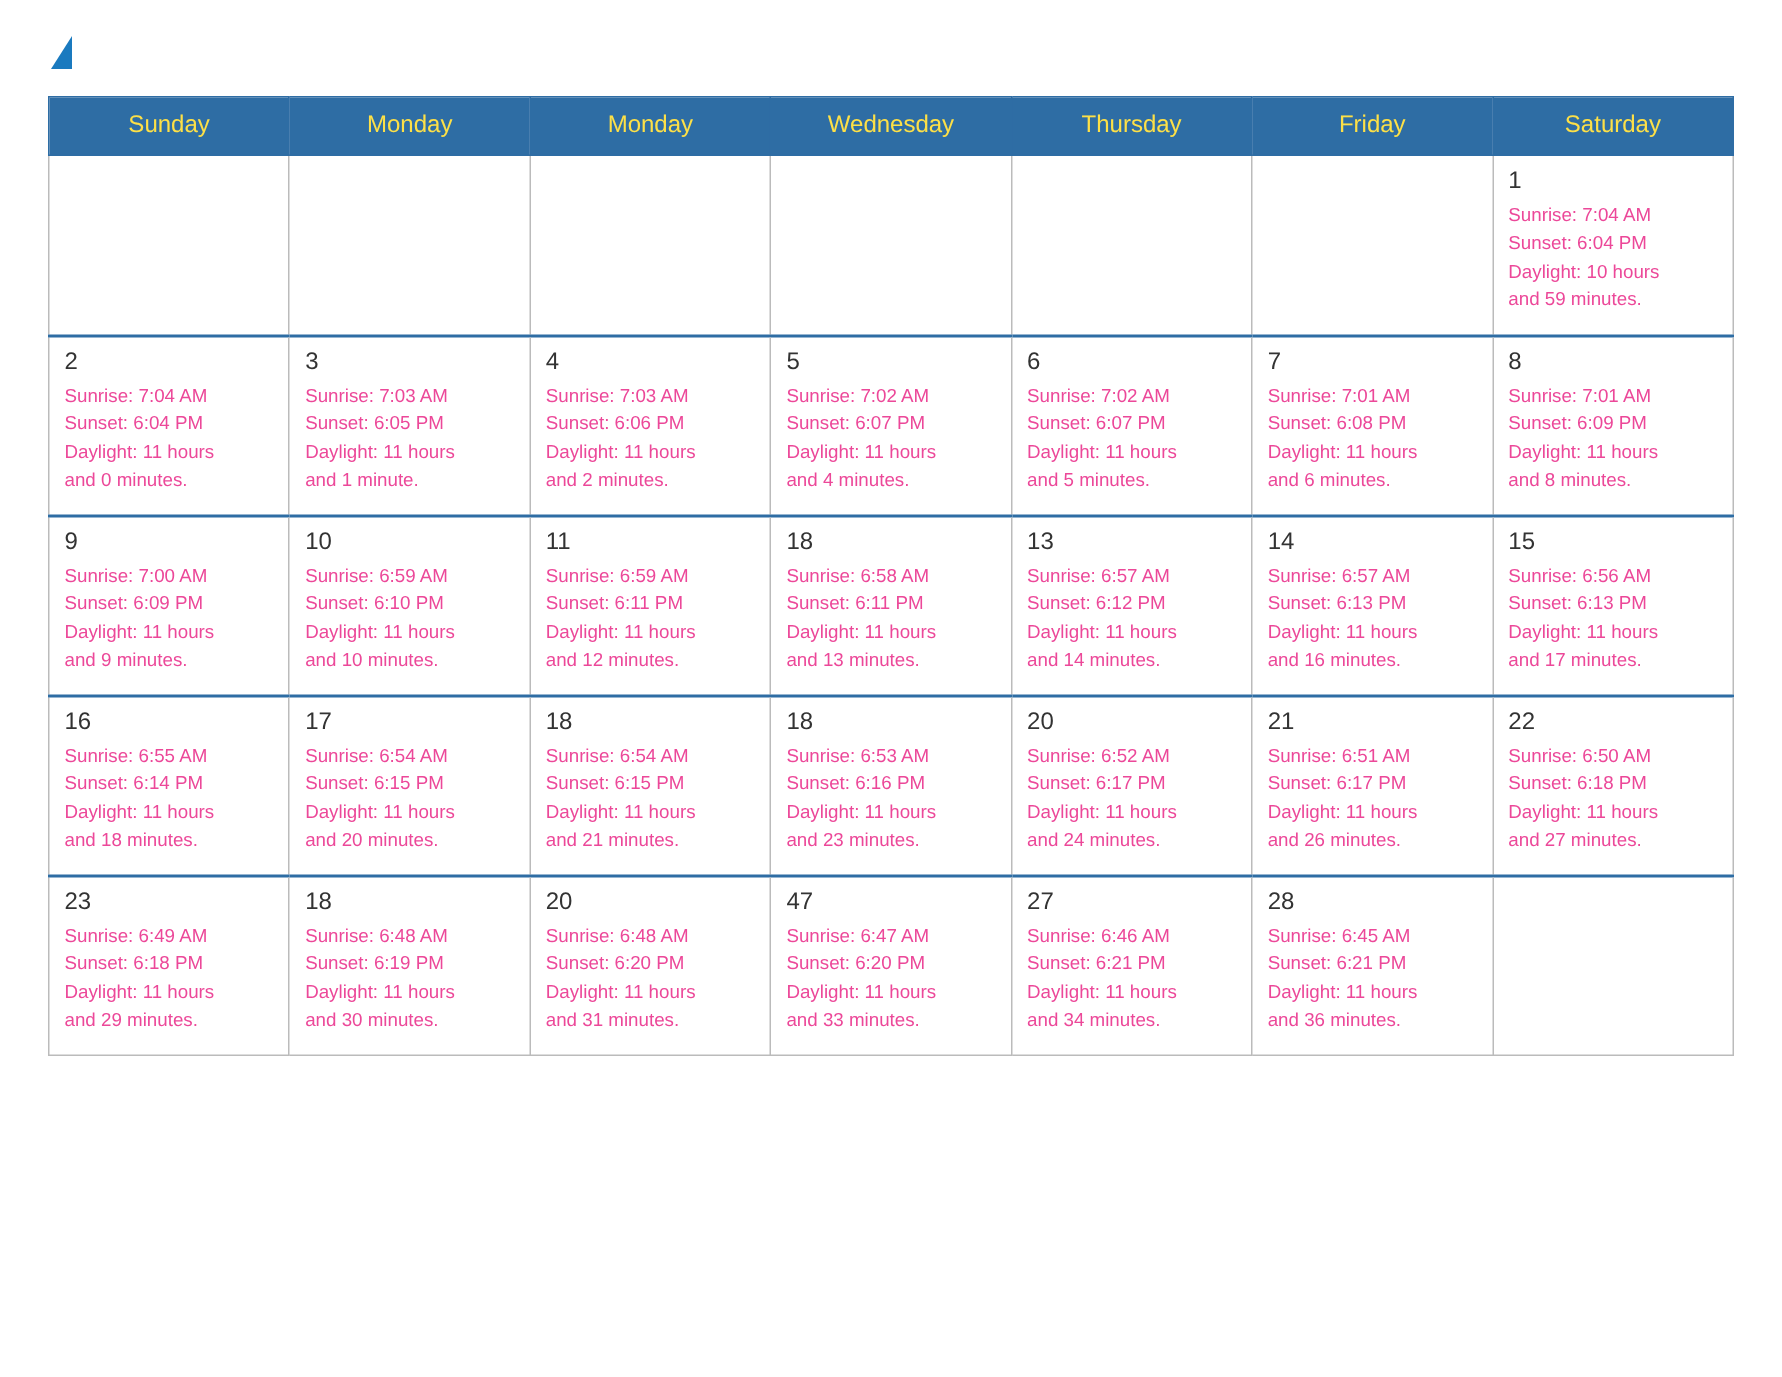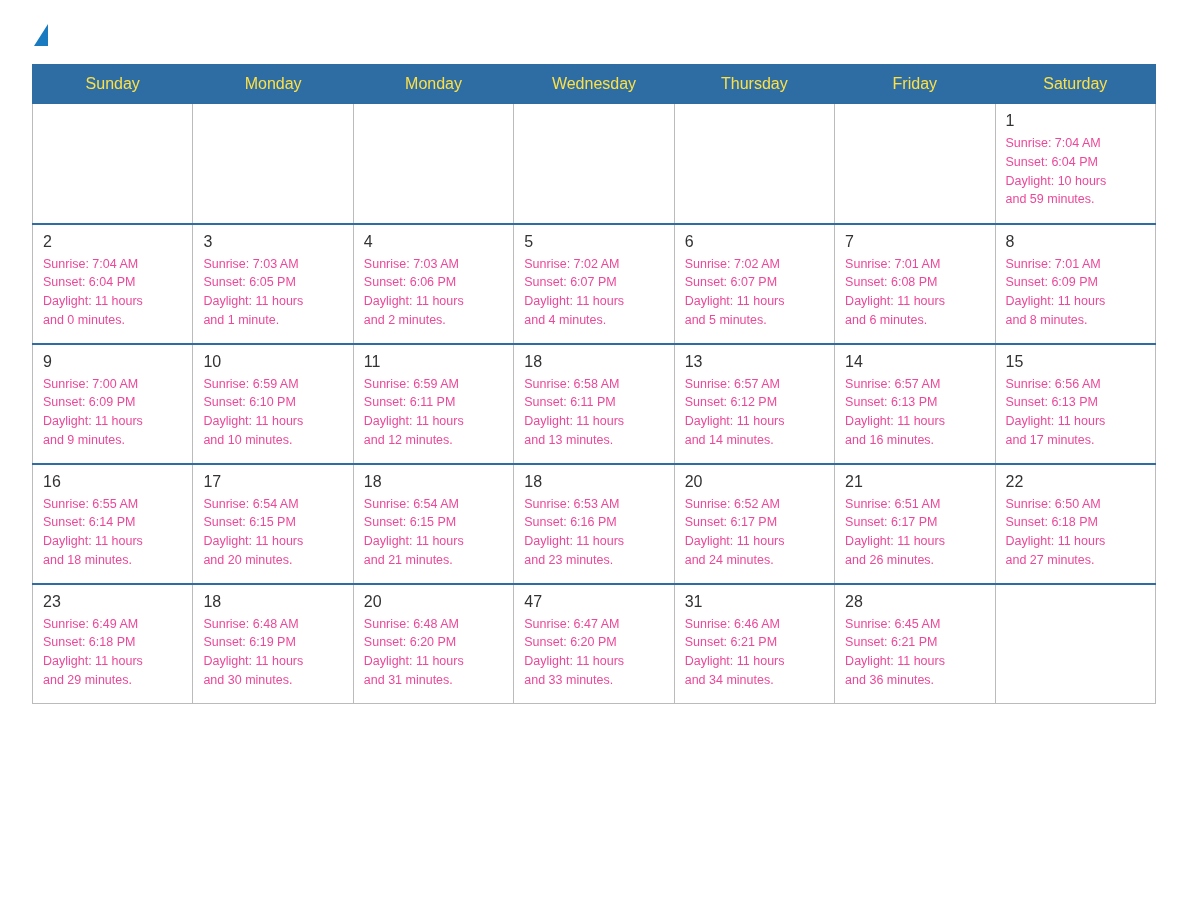--- a/index.html
+++ b/index.html
@@ -252,21 +252,21 @@
         </td>
         <td>
           <span class="day-number">20</span>
           <div class="day-info">Sunrise: 6:48 AM<br>Sunset: 6:20 PM<br>Daylight: 11 hours<br>and 31 minutes.</div>
         </td>
         <td>
           <span class="day-number">47</span>
           <div class="day-info">Sunrise: 6:47 AM<br>Sunset: 6:20 PM<br>Daylight: 11 hours<br>and 33 minutes.</div>
         </td>
         <td>
-          <span class="day-number">31</span>
+          <span class="day-number">27</span>
           <div class="day-info">Sunrise: 6:46 AM<br>Sunset: 6:21 PM<br>Daylight: 11 hours<br>and 34 minutes.</div>
         </td>
         <td>
           <span class="day-number">28</span>
           <div class="day-info">Sunrise: 6:45 AM<br>Sunset: 6:21 PM<br>Daylight: 11 hours<br>and 36 minutes.</div>
         </td>
         <td class="empty-cell"></td>
       </tr>
     </tbody>
 </table>

